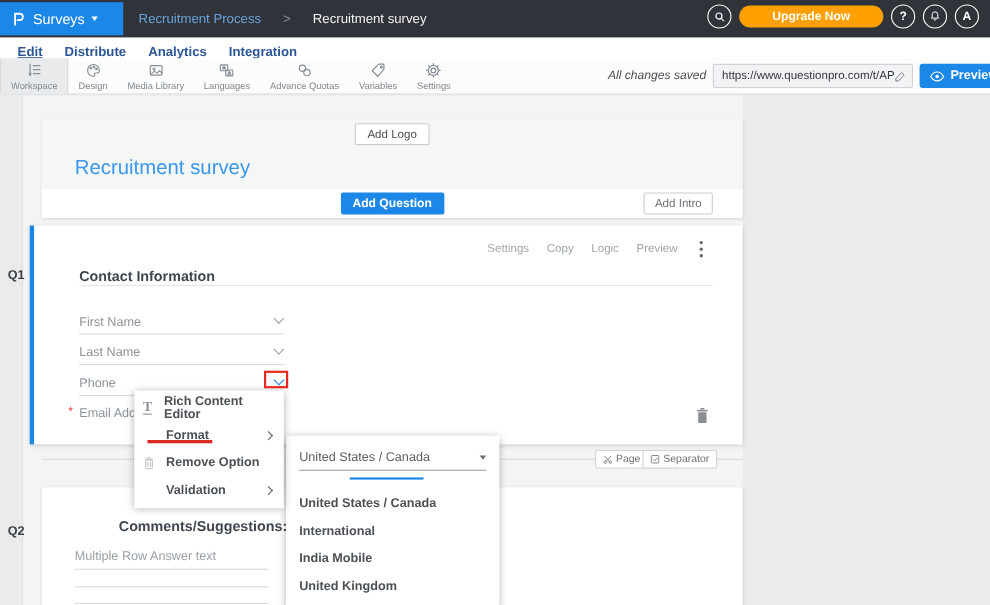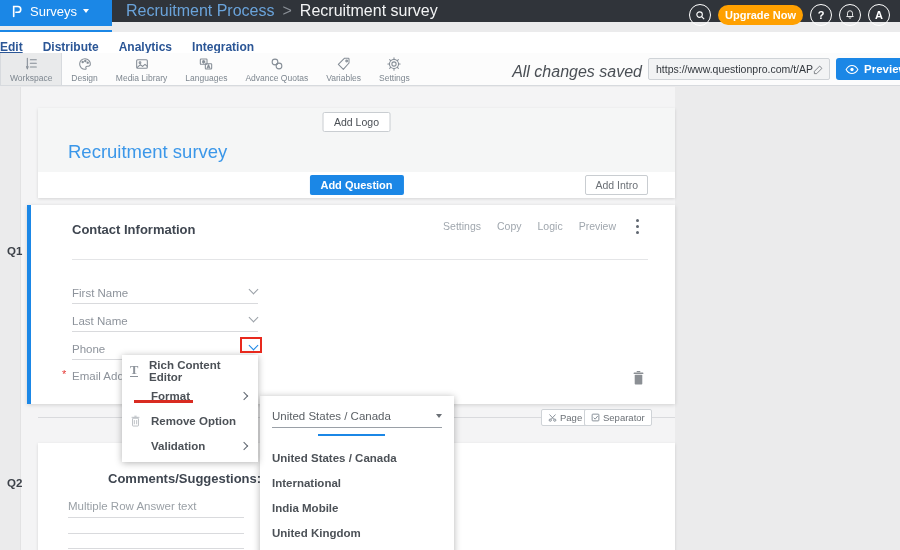--- a/index.html
+++ b/index.html
@@ -1,46 +1,46 @@
 <!DOCTYPE html>
 <html><head>
 <meta charset="utf-8">
 <style>
   * { margin:0; padding:0; box-sizing:border-box; }
   html,body { width:900px; height:550px; overflow:hidden; }
   body { font-family:"Liberation Sans", sans-serif; background:#ebebec; }
   .screen { position:relative; width:900px; height:550px; overflow:hidden; }
 
   
-  .navbar { position:absolute; top:0; left:0; right:0; height:22px; background:#30343a; display:flex; align-items:center; z-index:50; }
+  .navbar { position:absolute; top:0; left:0; right:0; height:34px; background:#30343a; display:flex; align-items:center; z-index:50; }
   .brand { width:112px; height:30px; background:#1b87e6; display:flex; align-items:center; gap:6px; padding-left:9px; color:#fff; cursor:pointer; }
   .brand-label { font-size:13px; }
   .caret { width:0; height:0; border-left:3.5px solid transparent; border-right:3.5px solid transparent; border-top:4.5px solid currentColor; display:inline-block; }
   .brand-underline { position:absolute; top:30px; left:0; width:112px; height:2px; background:#1b87e6; z-index:51; }
-  .breadcrumb { display:flex; align-items:center; gap:8px; margin-left:14px; font-size:16px; }
+  .breadcrumb { display:flex; align-items:center; gap:20px; margin-left:14px; font-size:12px; }
   .bc-parent { color:#6aa3da; cursor:pointer; }
   .bc-sep { color:#8b9097; }
   .bc-current { color:#f2f3f4; }
   .nav-right { position:absolute; right:10px; top:0; height:30px; display:flex; align-items:center; gap:7px; }
   .circle-btn { width:22px; height:22px; border:1.5px solid #fff; border-radius:50%; display:flex; align-items:center; justify-content:center; color:#fff; font-size:11px; font-weight:bold; cursor:pointer; }
-  .upgrade-btn { background:#ffa000; color:#fff; font-size:11px; font-weight:bold; padding:4px 7px; border-radius:11px; cursor:pointer; }
-
-  
-  .tabs { position:absolute; top:32px; left:0; right:0; height:31px; background:#fff; border-bottom:1px solid #e0e2e5; display:flex; align-items:center; padding-left:0; gap:20px; font-size:12px; font-weight:bold; color:#2b5696; z-index:40; }
+  .upgrade-btn { background:#ffa000; color:#fff; font-size:11px; font-weight:bold; padding:4px 30px; border-radius:11px; cursor:pointer; }
+
+  
+  .tabs { position:absolute; top:32px; left:0; right:0; height:31px; background:#fff; border-bottom:1px solid #e0e2e5; display:flex; align-items:center; padding-left:16px; gap:20px; font-size:12px; font-weight:bold; color:#2b5696; z-index:40; }
   .tab { cursor:pointer; }
   .tab.active { text-decoration:underline; }
   .tabs-right { position:absolute; right:12px; top:0; height:21px; display:flex; align-items:center; gap:24px; font-size:11.5px; font-weight:bold; color:#2b5696; }
   .tools-link { display:flex; align-items:center; gap:4px; cursor:pointer; }
 
   
   .ribbon { position:absolute; top:53px; left:0; right:0; height:33px; background:#fcfcfc; border-bottom:1px solid #d7dade; display:flex; z-index:40; }
   .tool { min-width:44px; padding:2px 9px 1px; display:flex; flex-direction:column; align-items:center; justify-content:center; gap:1px; color:#7e8790; font-size:8.5px; cursor:pointer; white-space:nowrap; }
   .tool.active { background:#e9eaeb; border-left:1px solid #d7dade; border-right:1px solid #d7dade; }
   .tool svg { stroke:#858d96; fill:none; stroke-width:1.6; stroke-linecap:round; stroke-linejoin:round; }
-  .saved-status { position:absolute; right:258px; top:10px; font-style:italic; font-size:16px; color:#4a4f55; }
+  .saved-status { position:absolute; right:258px; top:10px; font-style:italic; font-size:11px; color:#4a4f55; }
   .url-box { position:absolute; left:648px; top:5px; width:182px; height:22px; background:#f2f3f4; border:1px solid #cfd3d7; border-radius:2px; display:flex; align-items:center; padding:0 5px 0 7px; }
   .url-input { flex:1; min-width:0; border:none; background:transparent; outline:none; font-size:10.5px; color:#33383e; font-family:"Liberation Sans", sans-serif; }
   .preview-btn { position:absolute; left:836px; top:5px; height:22px; background:#1b87e6; color:#fff; font-size:11.5px; font-weight:bold; border-radius:3px; display:flex; align-items:center; gap:5px; padding:0 9px; cursor:pointer; }
 
   
   .main { position:absolute; top:87px; left:0; right:0; bottom:0; background:#ebebec; }
   .page-col { position:absolute; left:20px; top:0; width:655px; height:463px; background:#f4f4f5; border-left:1px solid #e2e2e3; }
   .q-label { position:absolute; font-size:11.5px; font-weight:bold; color:#3c4148; z-index:3; }
 
   .top-card { position:absolute; left:38px; top:21px; width:637px; height:90px; background:#fff; box-shadow:0 1px 3px rgba(0,0,0,.13); z-index:2; }
@@ -50,21 +50,21 @@
   .actions-row { position:relative; height:26px; background:#fff; }
   .add-question-btn { position:absolute; left:50%; transform:translateX(-50%); top:3px; background:#1b87e6; color:#fff; font-size:11px; font-weight:bold; padding:4px 11px; border-radius:2px; cursor:pointer; }
   .add-intro-btn { position:absolute; right:27px; top:3px; background:#fff; border:1px solid #c9cdd1; border-radius:2px; color:#6b7076; font-size:10.5px; padding:3px 9px; cursor:pointer; }
 
   
   .q1-card { position:absolute; left:27px; top:118px; width:648px; height:199px; background:#fff; border-left:4px solid #1b87e6; box-shadow:0 1px 4px rgba(0,0,0,.15); z-index:2; }
   .q1-actions { position:absolute; right:36px; top:12px; display:flex; gap:16px; align-items:center; font-size:10.5px; color:#a0a7ae; }
   .q1-actions span { cursor:pointer; }
   .kebab { display:flex; flex-direction:column; align-items:center; margin-left:4px; cursor:pointer; }
   .kebab i { width:3px; height:3px; border-radius:50%; background:#5f6670; margin:1.5px 0; }
-  .q1-title { position:absolute; left:41px; top:17px; font-size:13px; font-weight:bold; color:#3f4650; cursor:pointer; }
+  .q1-title { position:absolute; left:41px; top:38px; font-size:13px; font-weight:bold; color:#3f4650; cursor:pointer; }
   .q1-hr { position:absolute; left:41px; right:27px; top:54px; border-top:1px solid #e4e5e7; }
   .field { position:absolute; left:41px; width:186px; cursor:text; }
   .field-label { font-size:11.5px; color:#8d939b; }
   .field-line { position:absolute; left:0; width:186px; border-bottom:1px solid #d9dadd; }
   .chevron { position:absolute; display:inline-block; width:7px; height:7px; border-right:1.7px solid #9aa0a7; border-bottom:1.7px solid #9aa0a7; transform:rotate(45deg); cursor:pointer; }
   .chevron.blue { border-color:#1b87e6; }
   .req { position:absolute; left:31px; color:#e53935; font-size:11px; }
   .q1-trash { position:absolute; left:601px; top:165px; cursor:pointer; }
 
   

